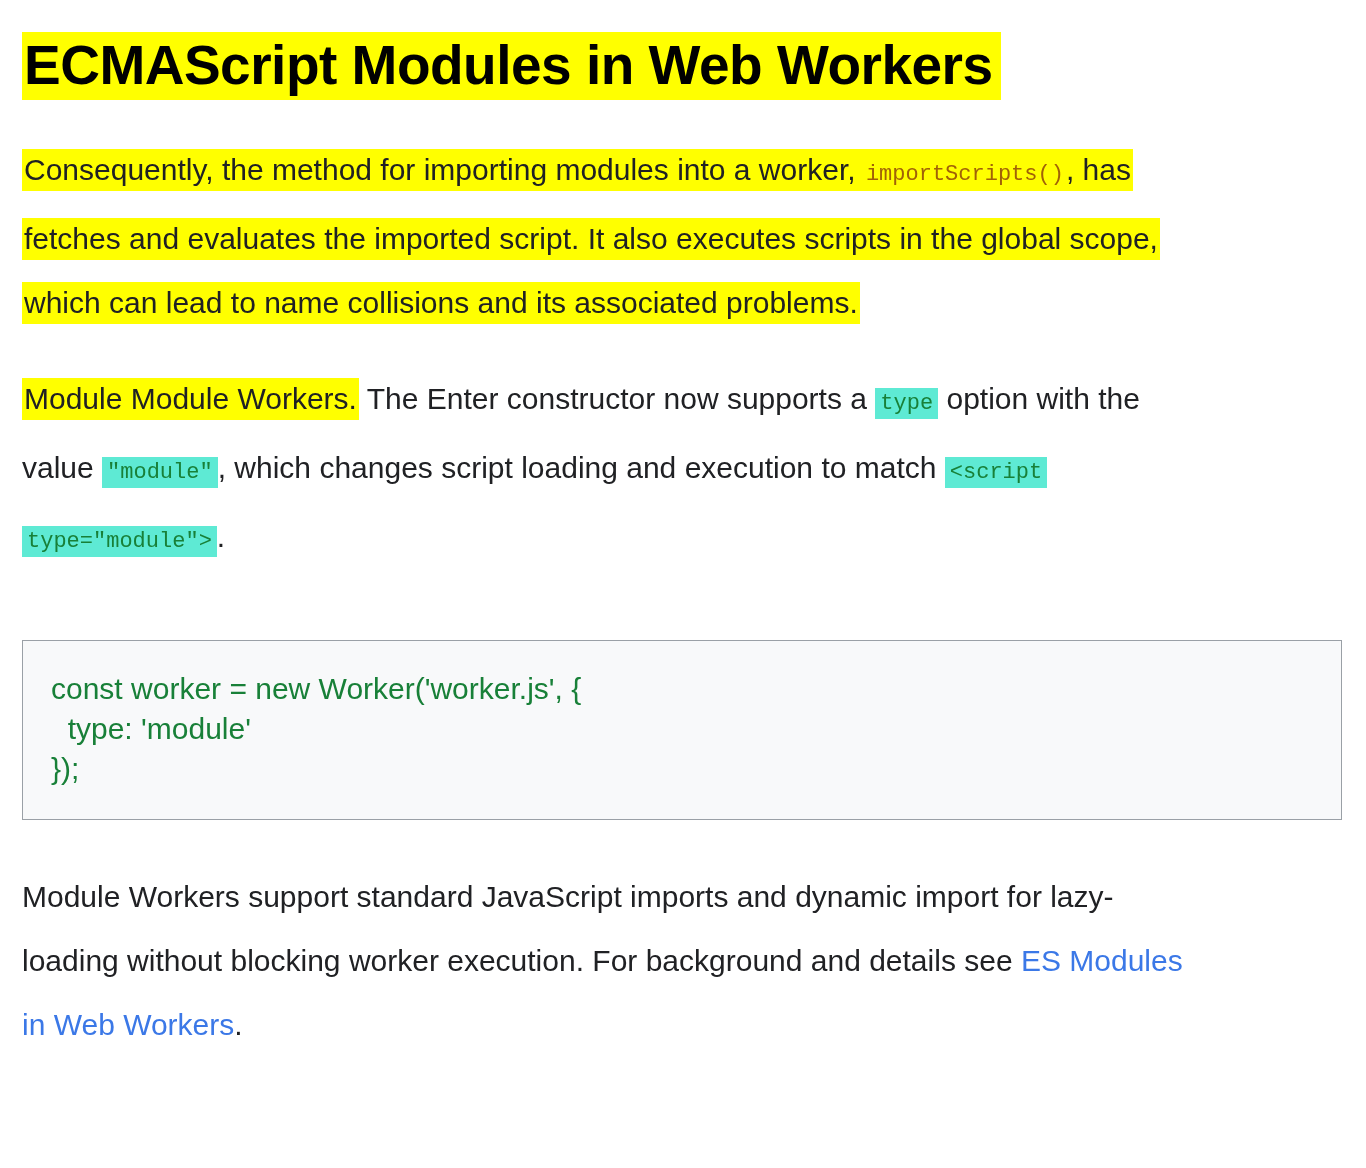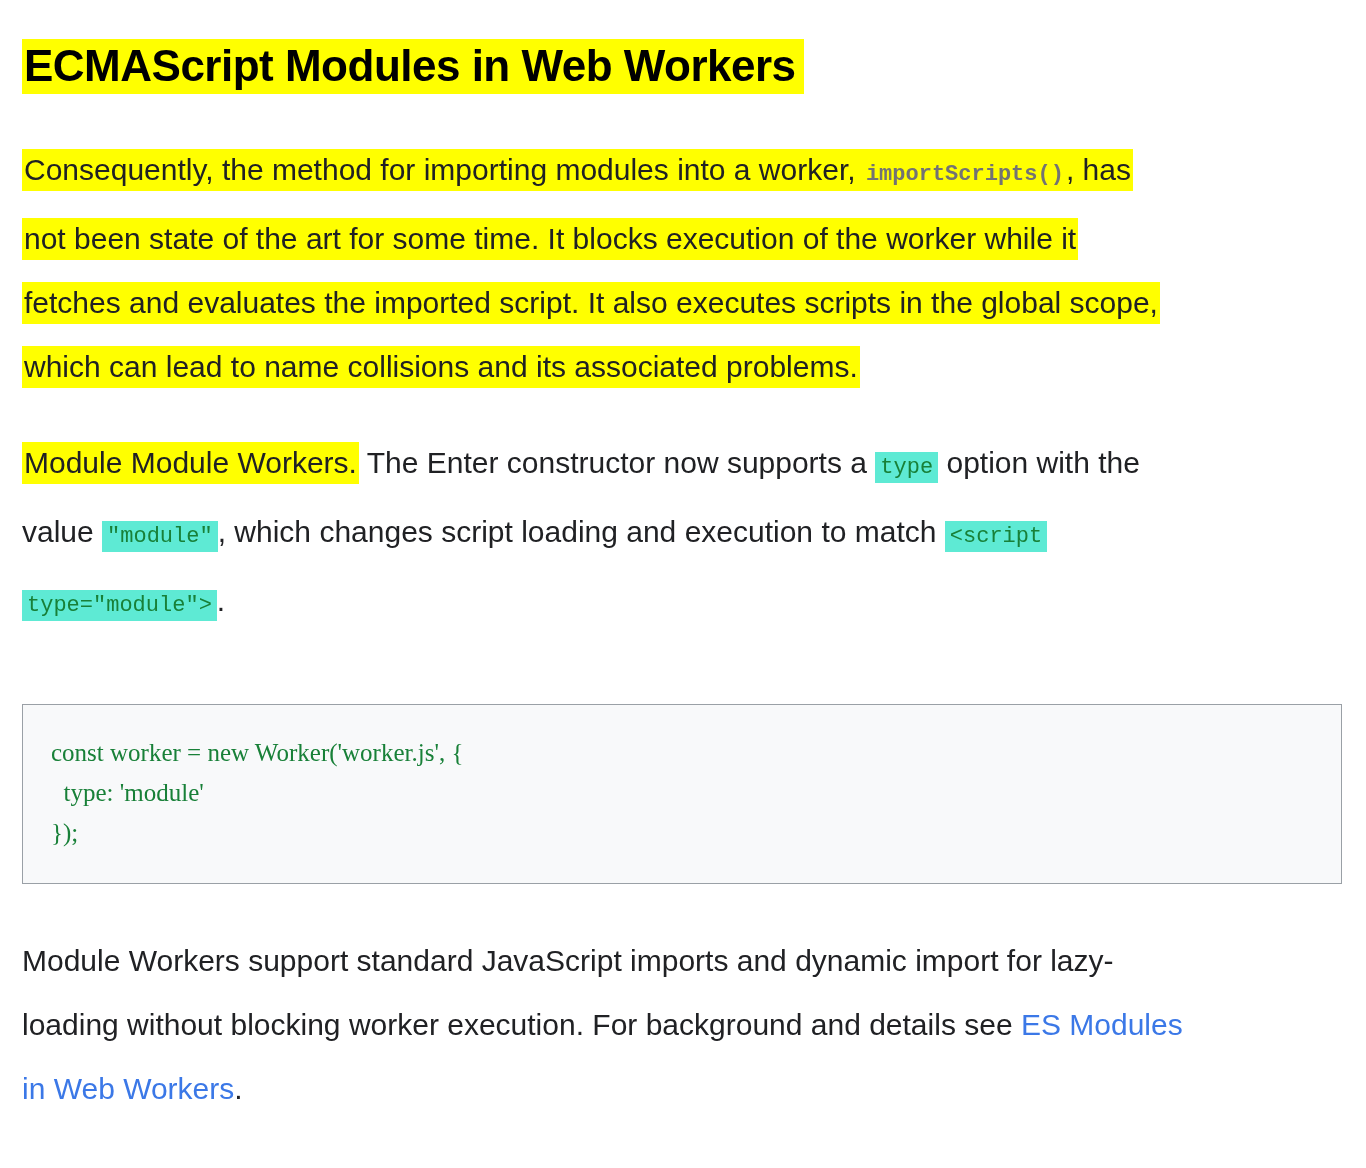--- a/index.html
+++ b/index.html
@@ -11,21 +11,21 @@
     color: #202124;
   }
   .page {
     width: 1366px;
     height: 1168px;
     background: #ffffff;
     overflow: hidden;
   }
   h1.title {
     margin: 28px 0 0 22px;
-    font-size: 44px;
+    font-size: 55px;
     font-weight: bold;
     line-height: 75px;
     color: #000000;
     letter-spacing: -0.5px;
   }
   h1.title mark {
     background: #ffff00;
     color: inherit;
     padding: 2px 8px 4px 2px;
   }
@@ -48,56 +48,54 @@
   }
   code.inline {
     font-family: "Liberation Mono", monospace;
     font-size: 22px;
     color: #188038;
     background: #5eead4;
     padding: 3px 5px;
   }
   mark.hl code.inline {
     background: transparent;
-    color: #737373;
+    color: #a16207;
     padding: 3px 2px;
-    font-weight: bold;
   }
   a.doc-link {
     color: #3b78e7;
     text-decoration: none;
     cursor: pointer;
     text-align: center;
   }
   .code-block {
     margin: 66px 24px 0 22px;
     width: 1320px;
     height: 180px;
     background: #f8f9fa;
     border: 1px solid #9aa0a6;
     padding: 28px 20px 20px 28px;
   }
   .code-block .code-line {
-    font-family: Liberation Serif, serif;
-    font-size: 25px;
+    font-family: Liberation Sans, sans-serif;
+    font-size: 30px;
     line-height: 40px;
     color: #188038;
     white-space: pre;
   }
 </style>
 </head>
 <body>
 
 <div class="page">
 
   <h1 class="title"><mark>ECMAScript Modules in Web Workers</mark></h1>
 
   <div class="para p1">
     <div class="line"><mark class="hl"><span>Consequently, the method for importing modules into a worker, </span><code class="inline">importScripts()</code><span>, has</span></mark></div>
-    <div class="line"><mark class="hl">not been state of the art for some time. It blocks execution of the worker while it</mark></div>
     <div class="line"><mark class="hl">fetches and evaluates the imported script. It also executes scripts in the global scope,</mark></div>
     <div class="line"><mark class="hl">which can lead to name collisions and its associated problems.</mark></div>
   </div>
 
   <div class="para p2">
     <div class="line"><mark class="hl">Module Module Workers.</mark><span> The Enter constructor now supports a </span><code class="inline">type</code><span> option with the</span></div>
     <div class="line"><span>value </span><code class="inline">"module"</code><span>, which changes script loading and execution to match </span><code class="inline">&lt;script</code></div>
     <div class="line"><code class="inline">type="module"&gt;</code><span>.</span></div>
   </div>
 

